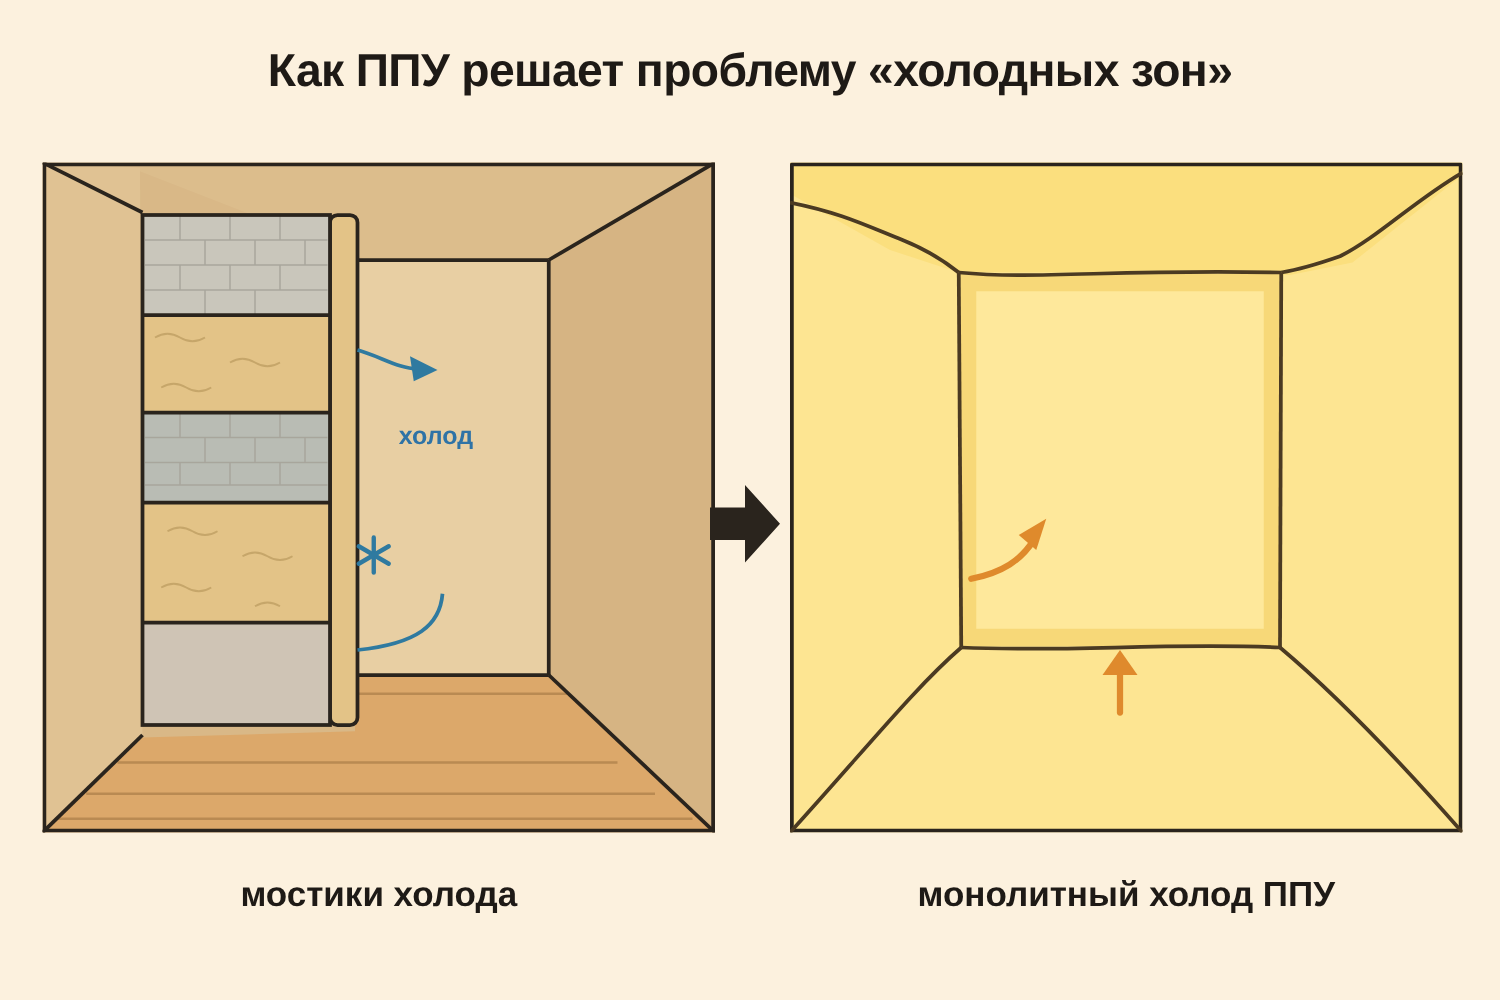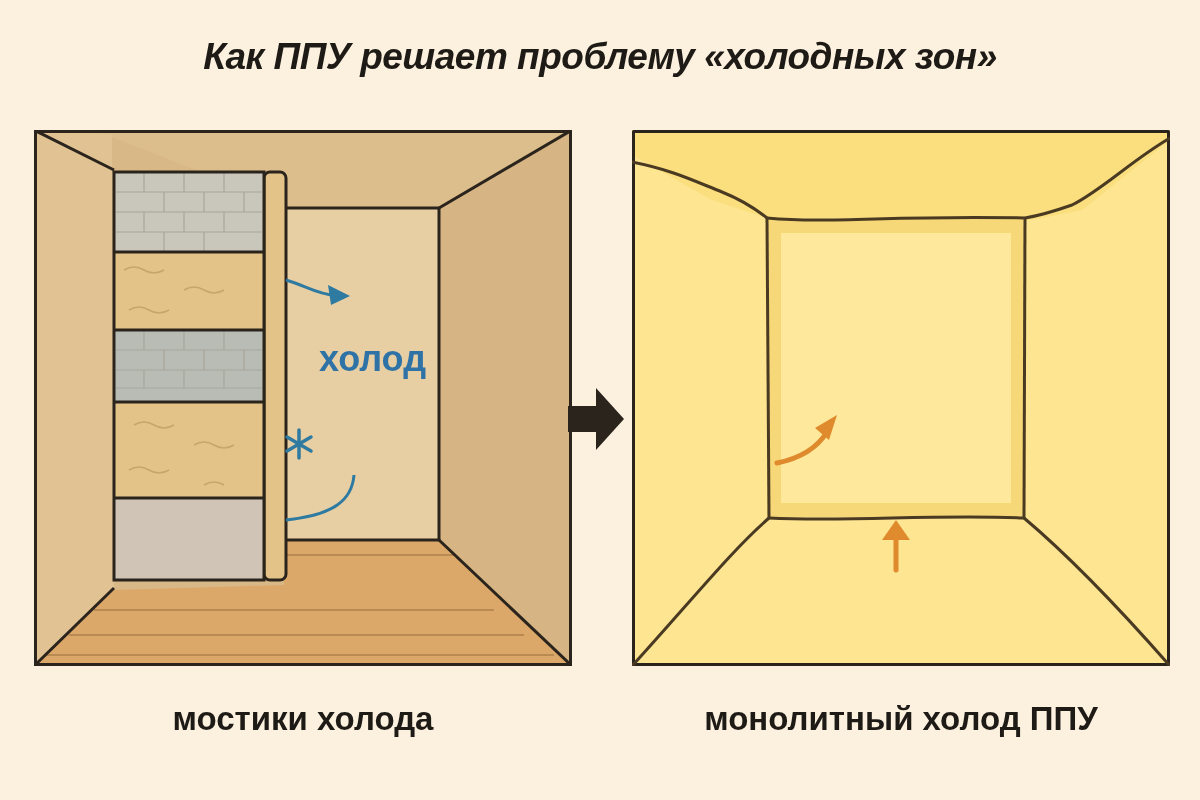--- a/index.html
+++ b/index.html
@@ -1,18 +1,18 @@
 <!DOCTYPE html>
 <html><head>
 <meta charset="utf-8">
 <style>
   html,body{margin:0;padding:0;}
   body{width:1200px;height:800px;background:#fcf1de;position:relative;overflow:hidden;font-family:"Liberation Sans","DejaVu Sans",sans-serif;}
-  .title{position:absolute;left:0;top:36px;width:1200px;text-align:center;font-size:37px;font-weight:bold;color:#1e1a16;letter-spacing:-0.5px;font-style:italic;}
-  .caption{position:absolute;top:700px;font-size:33px;font-weight:bold;color:#1e1a16;text-align:center;}
+  .title{position:absolute;left:0;top:36px;width:1200px;text-align:center;font-size:37px;font-weight:bold;color:#1e1a16;letter-spacing:-0.5px;}
+  .caption{position:absolute;top:700px;font-size:28px;font-weight:bold;color:#1e1a16;text-align:center;}
   .panel{position:absolute;top:130px;width:538px;height:536px;}
   svg{display:block;}
 </style>
 </head>
 <body>
 
 <div class="title">Как ППУ решает проблему «холодных зон»</div>
 
 <div class="panel" style="left:34px;">
   <svg width="538" height="536" viewBox="0 0 538 536">
@@ -101,21 +101,21 @@
     </g>
 
     <g stroke="#2f7aa0" stroke-width="3.5" stroke-linecap="round">
       <line x1="265" y1="300" x2="265" y2="328"></line>
       <line x1="253" y1="307" x2="277" y2="321"></line>
       <line x1="253" y1="321" x2="277" y2="307"></line>
     </g>
 
     <path d="M252 390 C300 385 318 370 320 345" stroke="#2f7aa0" stroke-width="3" fill="none"></path>
   </svg>
-  <div style="position:absolute;left:285px;top:208px;font-size:36px;font-weight:bold;color:#2f73a6;">холод</div>
+  <div style="position:absolute;left:285px;top:208px;font-size:20px;font-weight:bold;color:#2f73a6;">холод</div>
 </div>
 
 <div style="position:absolute;left:568px;top:384px;">
   <svg width="60" height="70" viewBox="0 0 60 70">
     <polygon points="0,22 28,22 28,4 56,35 28,66 28,48 0,48" fill="#2a241d"></polygon>
   </svg>
 </div>
 
 <div class="panel" style="left:632px;">
   <svg width="538" height="536" viewBox="0 0 538 536">

